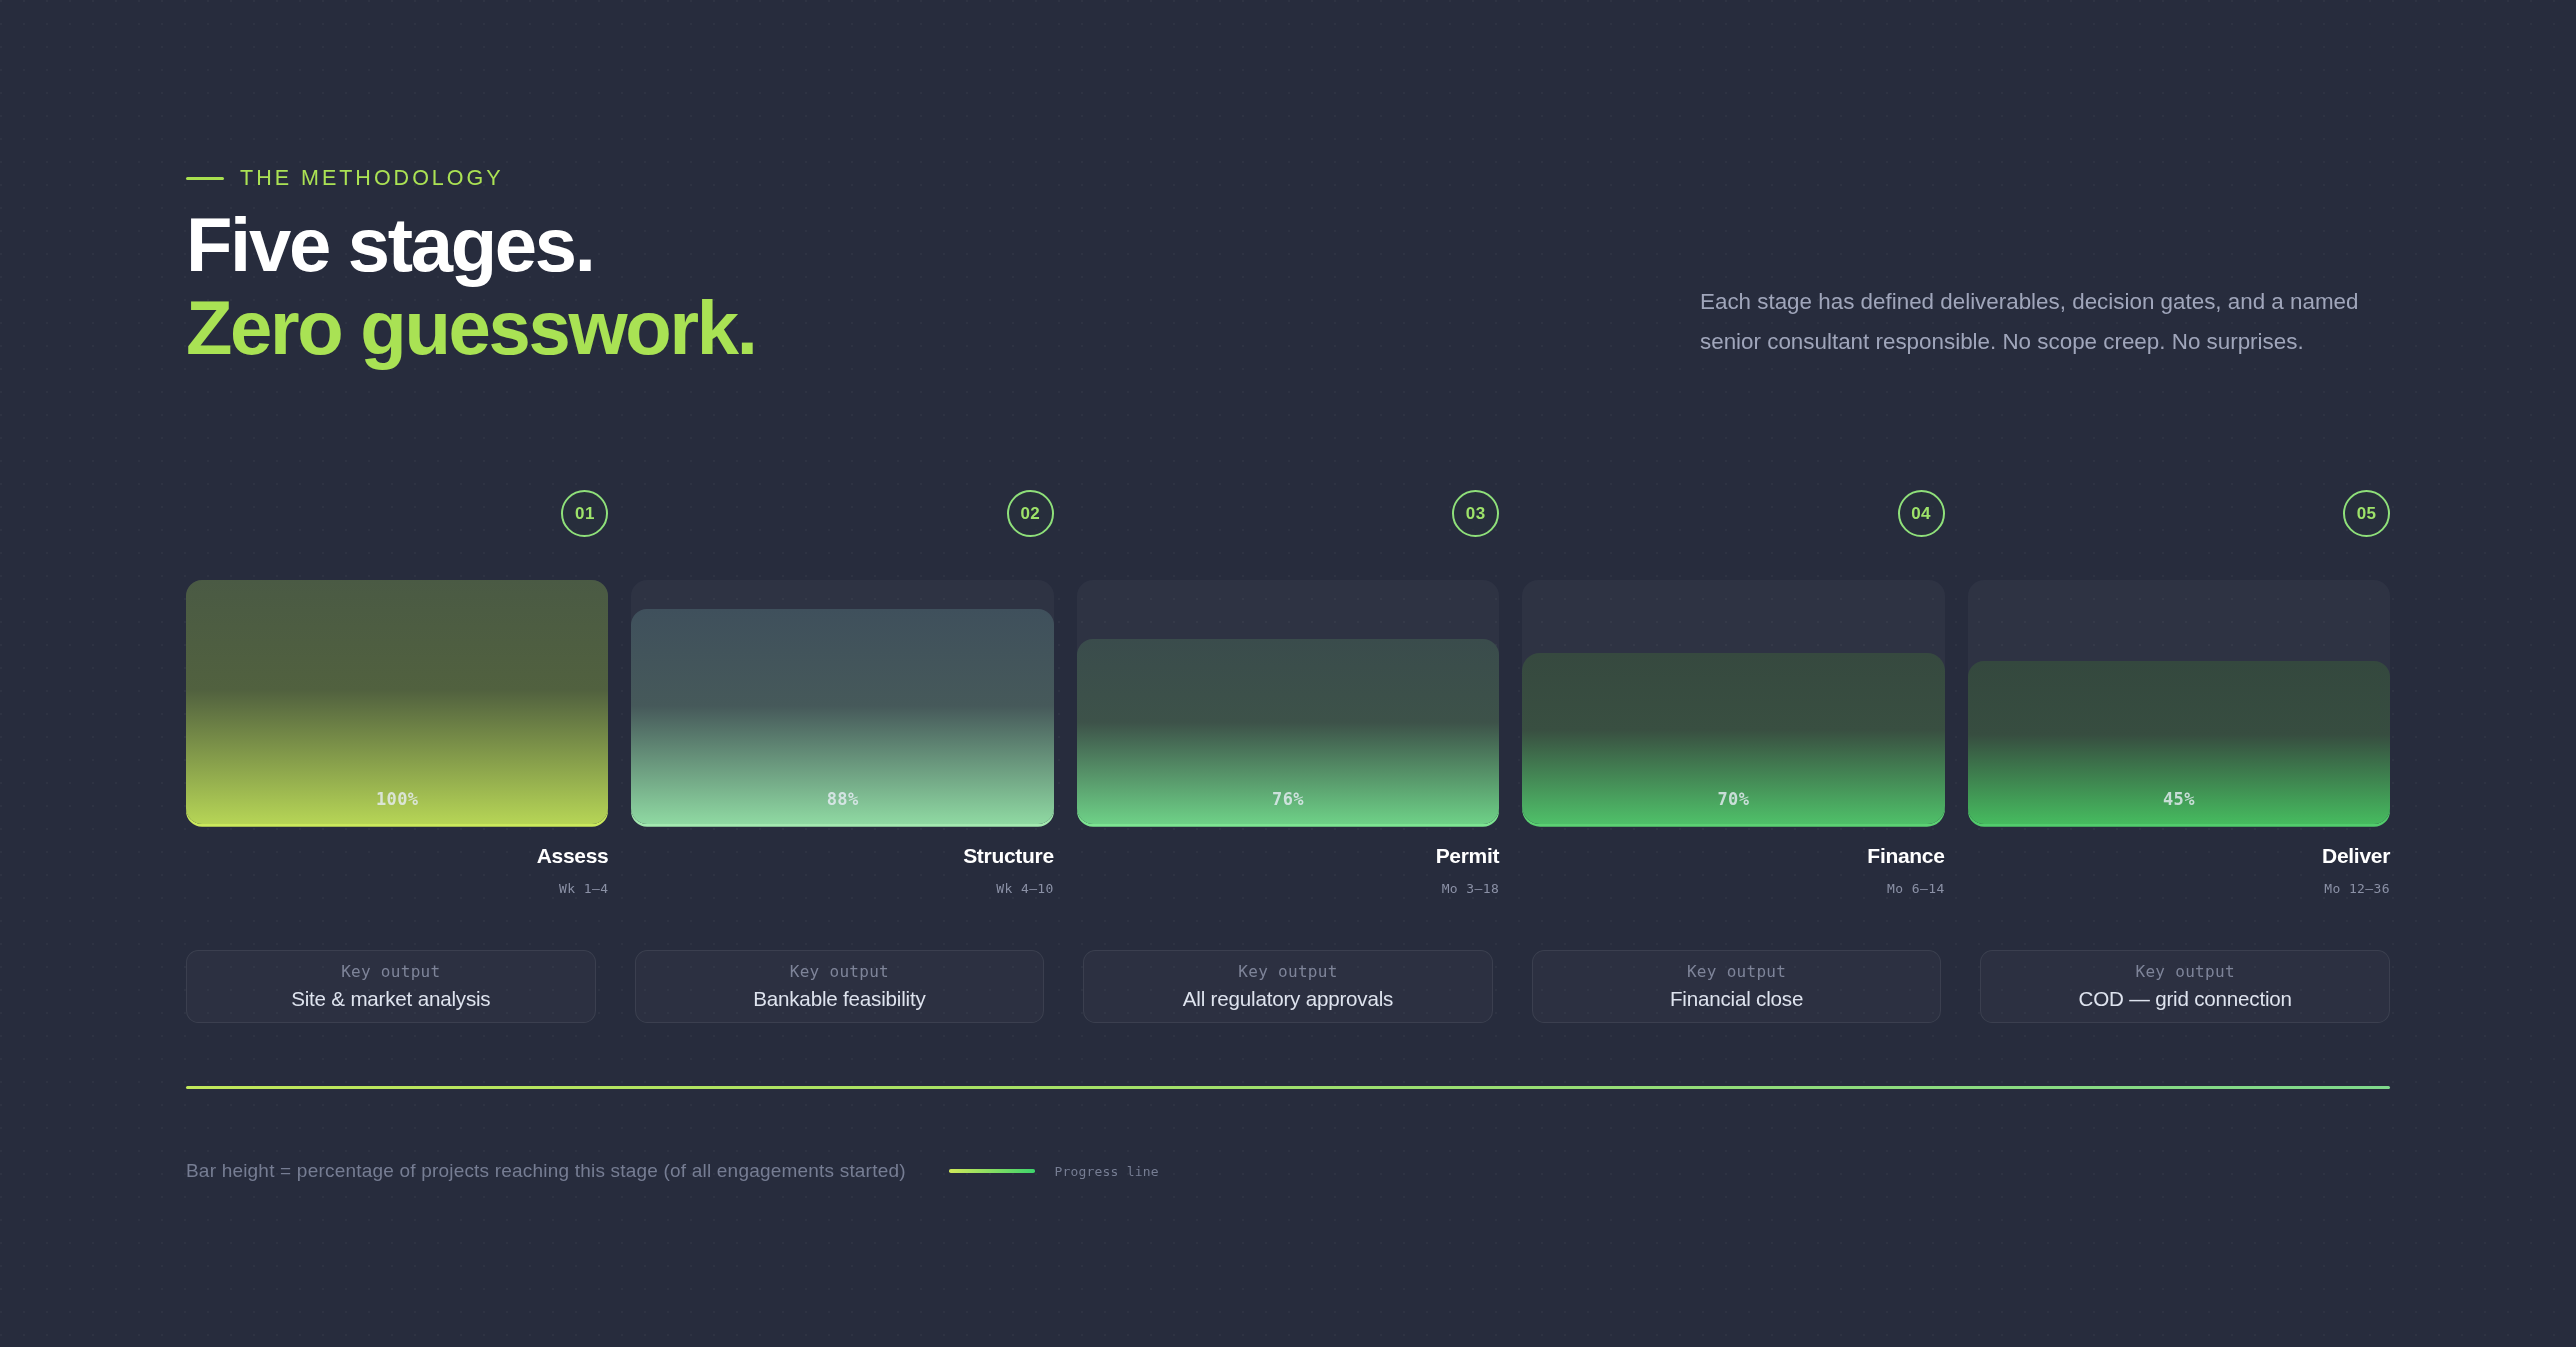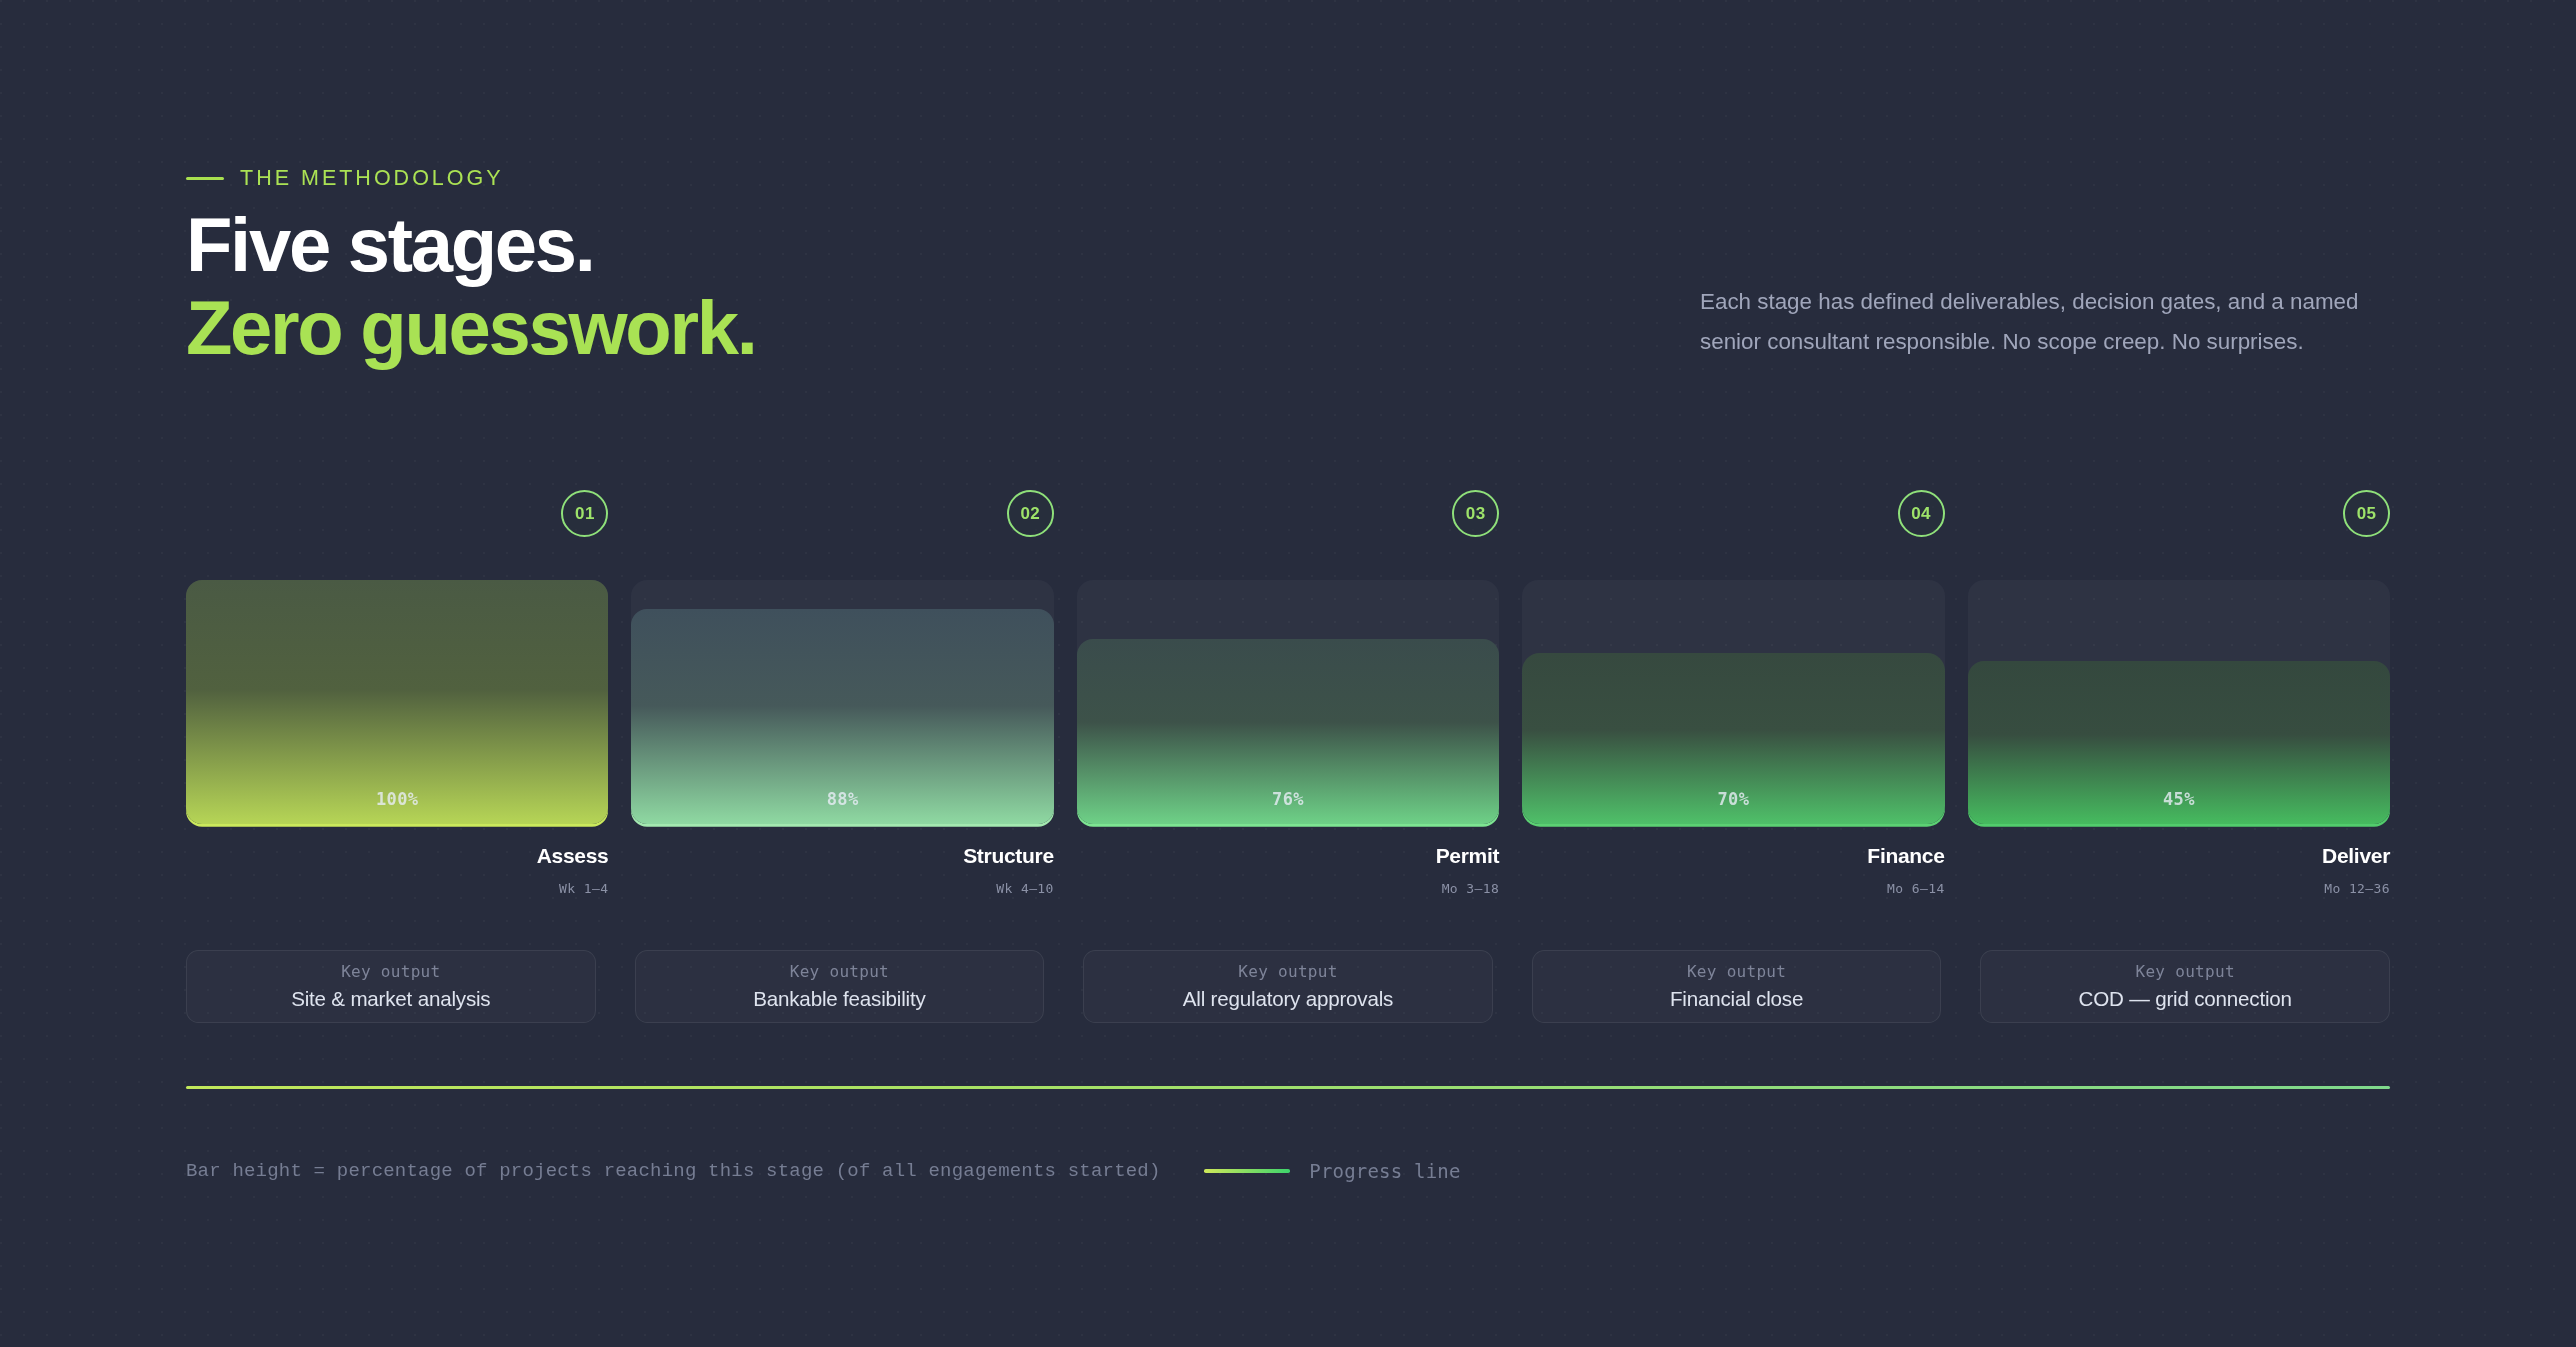--- a/index.html
+++ b/index.html
@@ -201,41 +201,41 @@
   }
 
   .footer {
     position: absolute;
     left: 0;
     top: 1160px;
     display: flex;
     align-items: center;
   }
   .footer-note {
-    font-family: Liberation Mono, monospace;
+    font-family: Liberation Sans, sans-serif;
     font-size: 19px;
     color: #767d93;
     letter-spacing: 0.2px;
     white-space: nowrap;
   }
   .legend {
     display: flex;
     align-items: center;
     gap: 19.7px;
     margin-left: 43px;
   }
   .legend-swatch {
     width: 86px;
     height: 3.6px;
     border-radius: 1.8px;
     background: linear-gradient(90deg, #cfe85a 0%, #3dd46c 100%);
   }
   .legend-label {
     font-family: "DejaVu Sans Mono", "Liberation Mono", monospace;
-    font-size: 19px;
+    font-size: 13px;
     color: #767d93;
     letter-spacing: 0.2px;
   }
 </style>
 </head>
 <body>
 
 <div class="page">
 
   <div class="eyebrow">

